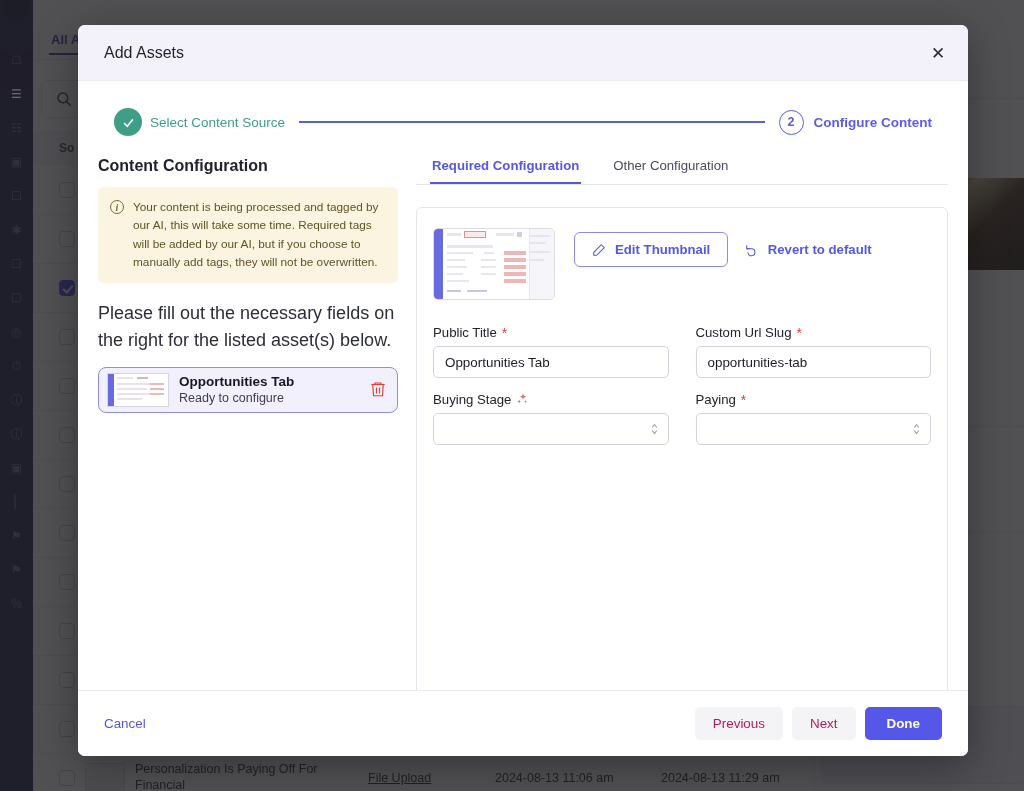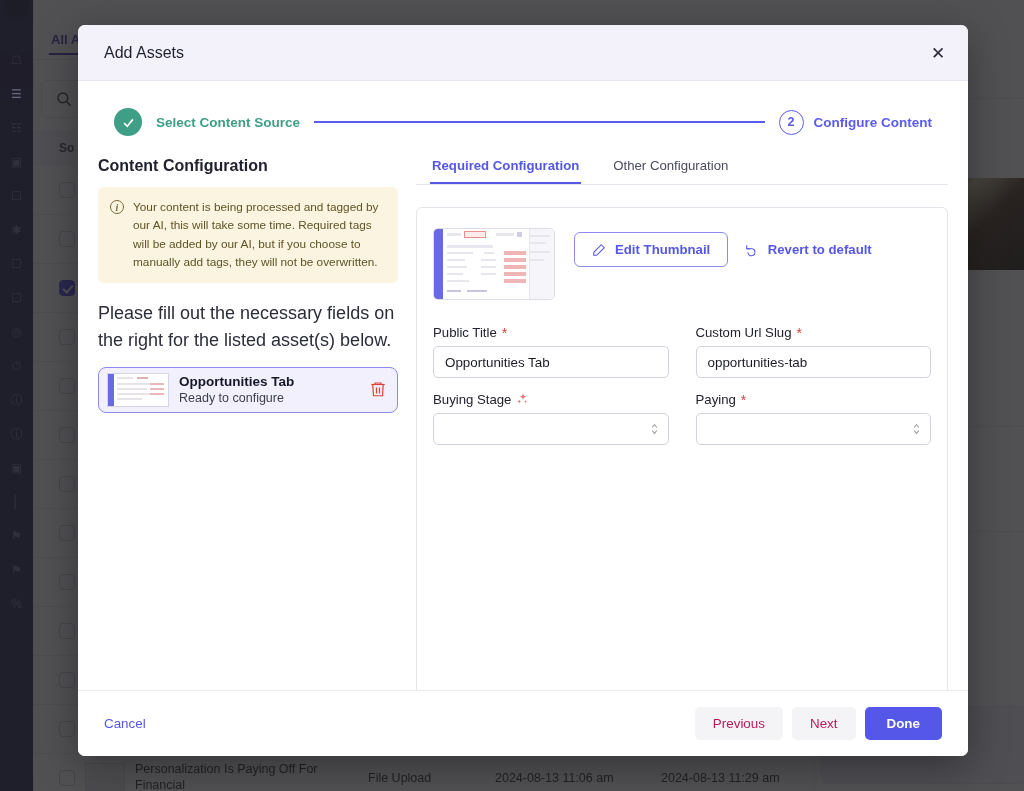--- a/index.html
+++ b/index.html
@@ -66,21 +66,21 @@
   .bg-cb.checked { background: #4f46e5; border-color: #4f46e5; }
   .bg-cb.checked:after {
     content: ""; position: absolute; left: 4.5px; top: 1.5px; width: 4px; height: 8px;
     border: solid #fff; border-width: 0 2px 2px 0; transform: rotate(42deg);
   }
   .bg-row-thumb {
     position: absolute; left: 52px; width: 40px; height: 30px;
     background: linear-gradient(180deg,#fafafa,#e7e7ea); border: 1px solid #ddd;
   }
   .bg-row-title { position: absolute; left: 102px; font-size: 12.5px; color: #24242c; width: 230px; line-height: 1.25; }
-  .bg-row-type  { position: absolute; left: 335px; font-size: 12.5px; color: #24242c; }
+  .bg-row-type  { position: absolute; left: 335px; font-size: 12.5px; color: #24242c; text-decoration: underline; }
   .bg-row-c1    { position: absolute; left: 462px; font-size: 12.5px; color: #24242c; }
   .bg-row-c2    { position: absolute; left: 628px; font-size: 12.5px; color: #24242c; }
   .bg-row-c3    { position: absolute; left: 795px; font-size: 12.5px; color: #24242c; }
 
   
   .bg-detail {
     position: absolute; right: 0; top: 0; width: 210px; height: 100%;
     background: #fff; border-left: 1px solid #ececf1;
   }
   .bg-detail-title { position: absolute; left: 10px; top: 8px; font-size: 13px; font-weight: bold; color: #2b2b33; }
@@ -121,21 +121,21 @@
 
   .stepper {
     position: relative; height: 58px; display: flex; align-items: center;
     padding: 0 36px; margin-top: 12px;
   }
   .step-check {
     width: 28px; height: 28px; border-radius: 50%; background: #3e9e86;
     display: flex; align-items: center; justify-content: center; flex: none;
   }
   .step-check svg { width: 15px; height: 15px; stroke: #fff; fill: none; stroke-width: 2.6; }
-  .step1-label { margin-left: 14px; font-size: 13.5px; font-weight: bold; color: #3e9e86; white-space: nowrap; }
+  .step1-label { margin-left: 8px; font-size: 13.5px; font-weight: normal; color: #3e9e86; white-space: nowrap; }
   .step-line { flex: 1; height: 2px; background: #5b5bf0; margin: 0 14px; }
   .step-num {
     width: 25px; height: 25px; border-radius: 50%; border: 1.6px solid #5b5bf0;
     display: flex; align-items: center; justify-content: center;
     font-size: 12.5px; font-weight: bold; color: #5b5bf0; flex: none;
   }
   .step2-label { margin-left: 10px; font-size: 13.5px; font-weight: bold; color: #5b5bf0; white-space: nowrap; }
 
   .body-wrap { display: flex; padding: 0 20px 0 20px; height: 560px; }
 

